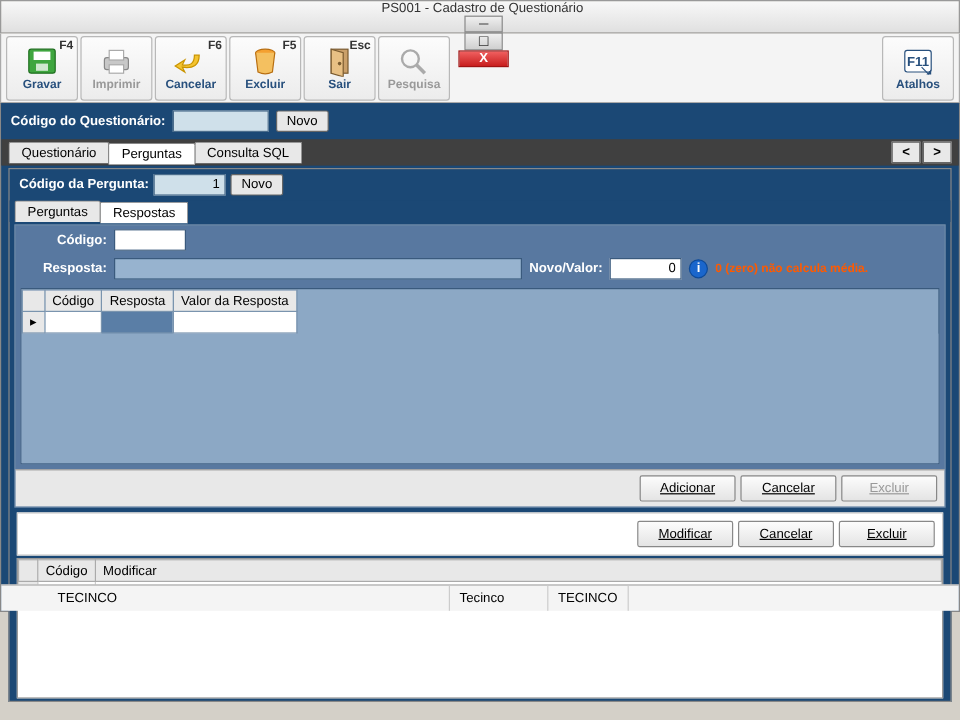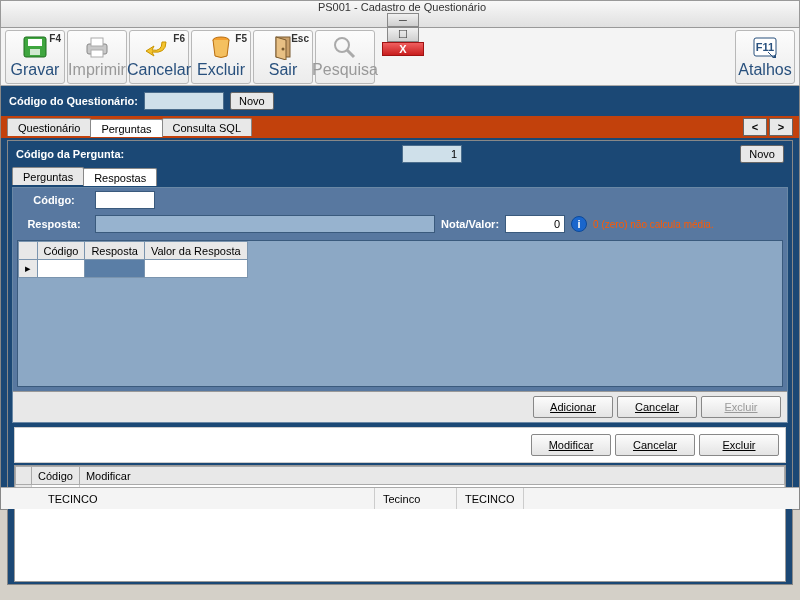--- a/index.html
+++ b/index.html
@@ -9,55 +9,55 @@
 .titlebar { height: 28px; background: linear-gradient(#f8f8f8,#e0e0e0); border: 1px solid #999; display: flex; align-items: center; padding: 0 2px 0 6px; flex-direction: column; }
 .titlebar .app-icon { width:16px; height:16px; background:#2a5c8f; border-radius:2px; margin-right:6px; }
 .titlebar .title { flex:1; color:#333; }
 .winbtn { width:32px; height:20px; margin-left:2px; background:linear-gradient(#f0f0f0,#cfcfcf); border:1px solid #888; display:flex; align-items:center; justify-content:center; font-size:11px; color:#333; }
 .winbtn.close { background:linear-gradient(#f06060,#c81e1e); color:#fff; border-color:#a01212; width:42px; font-weight:bold; }
 
 
 .toolbar { height:58px; background:#f4f4f4; border:1px solid #aaa; border-top:none; display:flex; align-items:center; padding:0 4px; gap:2px; }
 .tb-btn { width:60px; height:54px; border:1px solid #b8b8b8; background:linear-gradient(#fcfcfc,#ececec); display:flex; flex-direction:column; align-items:center; justify-content:center; position:relative; border-radius:3px;text-align:center; }
 .tb-btn .icon { width:30px; height:26px; margin-bottom:1px; display:flex; align-items:center; justify-content:center; }
-.tb-btn .lbl { font-size:16px; color:#28507d; }
+.tb-btn .lbl { font-size:10px; color:#28507d;font-weight:bold; }
 .tb-btn.disabled .lbl { color:#999; }
 .tb-btn .key { position:absolute; top:2px; right:3px; font-size:10px; font-weight:bold; color:#333; }
 .tb-spacer { flex:1; }
 
 
 svg { display:block; }
 
 
 .workspace { background:#1b4875; border:1px solid #888; border-top:none; height:424px; padding:0; position:relative; }
 .panel-top { background:#1b4875; padding:6px 8px; display:flex; align-items:center; gap:6px; color:#fff; font-weight:bold; }
 .panel-top .button { background:#e8e8e8; border:1px solid #666; padding:2px 8px; color:#000; font-weight:normal; border-radius:2px; }
 .panel-top input { background:#cfe0ea; border:1px solid #4b6d8c; height:18px; width:80px; padding:0 4px; }
 
-.tabs-row { display:flex; align-items:center; background:#c2410c; padding:0 6px; height:22px;text-align:center; }
+.tabs-row { display:flex; align-items:center; background:#404040; padding:0 6px; height:22px;text-align:center; }
 .tab { background:#fff; border:1px solid #888; border-bottom:none; padding:3px 10px 2px; font-size:11px; color:#000; margin-right:-1px; border-radius:2px 2px 0 0; }
 .tab.active { background:#fff; font-weight:normal; position:relative; top:1px; }
 .tab.inactive { background:#e8e8e8; }
 .tabs-spacer { flex:1; }
 .nav-btn { width:24px; height:18px; background:#e8e8e8; border:1px solid #666; display:flex; align-items:center; justify-content:center; font-weight:bold; margin-left:2px; }
 
 .inner-panel { margin:2px 6px 6px; border:1px solid #888; background:#1b4875; }
-.field-row { display:flex; align-items:center; padding:4px 8px; gap:14px; color:#fff; font-weight:bold;justify-content:space-between; }
+.field-row { display:flex; align-items:center; padding:4px 8px; gap:4px; color:#fff; font-weight:bold; }
 .field-row input { background:#fff; border:1px solid #4b6d8c; height:18px; padding:0 4px; text-align:right; }
 
 .sub-tabs { display:flex; background:#1b4875; padding:0 4px; }
 .sub-panel { margin:2px 4px 4px; border:1px solid #6a88a5; background:#5878a0; padding:0; }
 
 .form-row { display:flex; align-items:center; padding:3px 6px; color:#fff; font-weight:bold; gap:6px; }
-.form-row .lbl { width:70px; text-align:center; }
+.form-row .lbl { width:70px; text-align:right; }
 .form-row input.codigo { width:60px; background:#fff; border:1px solid #3a5a7d; height:18px; }
 .form-row input.resposta { flex:1; max-width:340px; background:#97b3cf; border:1px solid #3a5a7d; height:18px; }
 .form-row input.nota { width:60px; background:#fff; border:1px solid #3a5a7d; height:18px; text-align:right; padding-right:4px; }
 .info-icon { width:16px; height:16px; border-radius:50%; background:#1a66cc; color:#fff; display:flex; align-items:center; justify-content:center; font-weight:bold; border:1px solid #0d4a99; font-size:11px; }
-.warn { color:#ff5a00; font-weight:normal; font-size:10px; }
+.warn { color:#ff5a00; font-weight:bold; font-size:10px; }
 
 
 .grid { background:#8ca8c5; border:1px solid #3a5a7d; margin:4px; }
 .grid table { border-collapse:collapse; width:auto; }
 .grid th, .grid td { border:1px solid #7a94ae; background:#fff; padding:2px 6px; height:18px; font-weight:normal; text-align:left; }
 .grid th { background:#e8e8e8; font-weight:normal; }
 .grid .rowhdr { width:14px; background:#e8e8e8; }
 .grid .marker { background:#e8e8e8; }
 .grid-body { height:108px; background:#8ca8c5; }
 .grid-sel { background:#5a7ea6 !important; }
@@ -197,21 +197,21 @@
     </div>
 
     <div class="sub-panel">
       <div class="form-row">
         <span class="lbl">Código:</span>
         <input class="codigo" value="" style="">
       </div>
       <div class="form-row">
         <span class="lbl">Resposta:</span>
         <input class="resposta" value="" style="">
-        <span>Nota/Valor:</span>
+        <span>Novo/Valor:</span>
         <input class="nota" value="0" style="">
         <span class="info-icon">i</span>
         <span class="warn">0 (zero) não calcula média.</span>
       </div>
 
       <div class="grid">
         <table>
           <tbody>
               <tr>
             <th class="rowhdr"></th>

